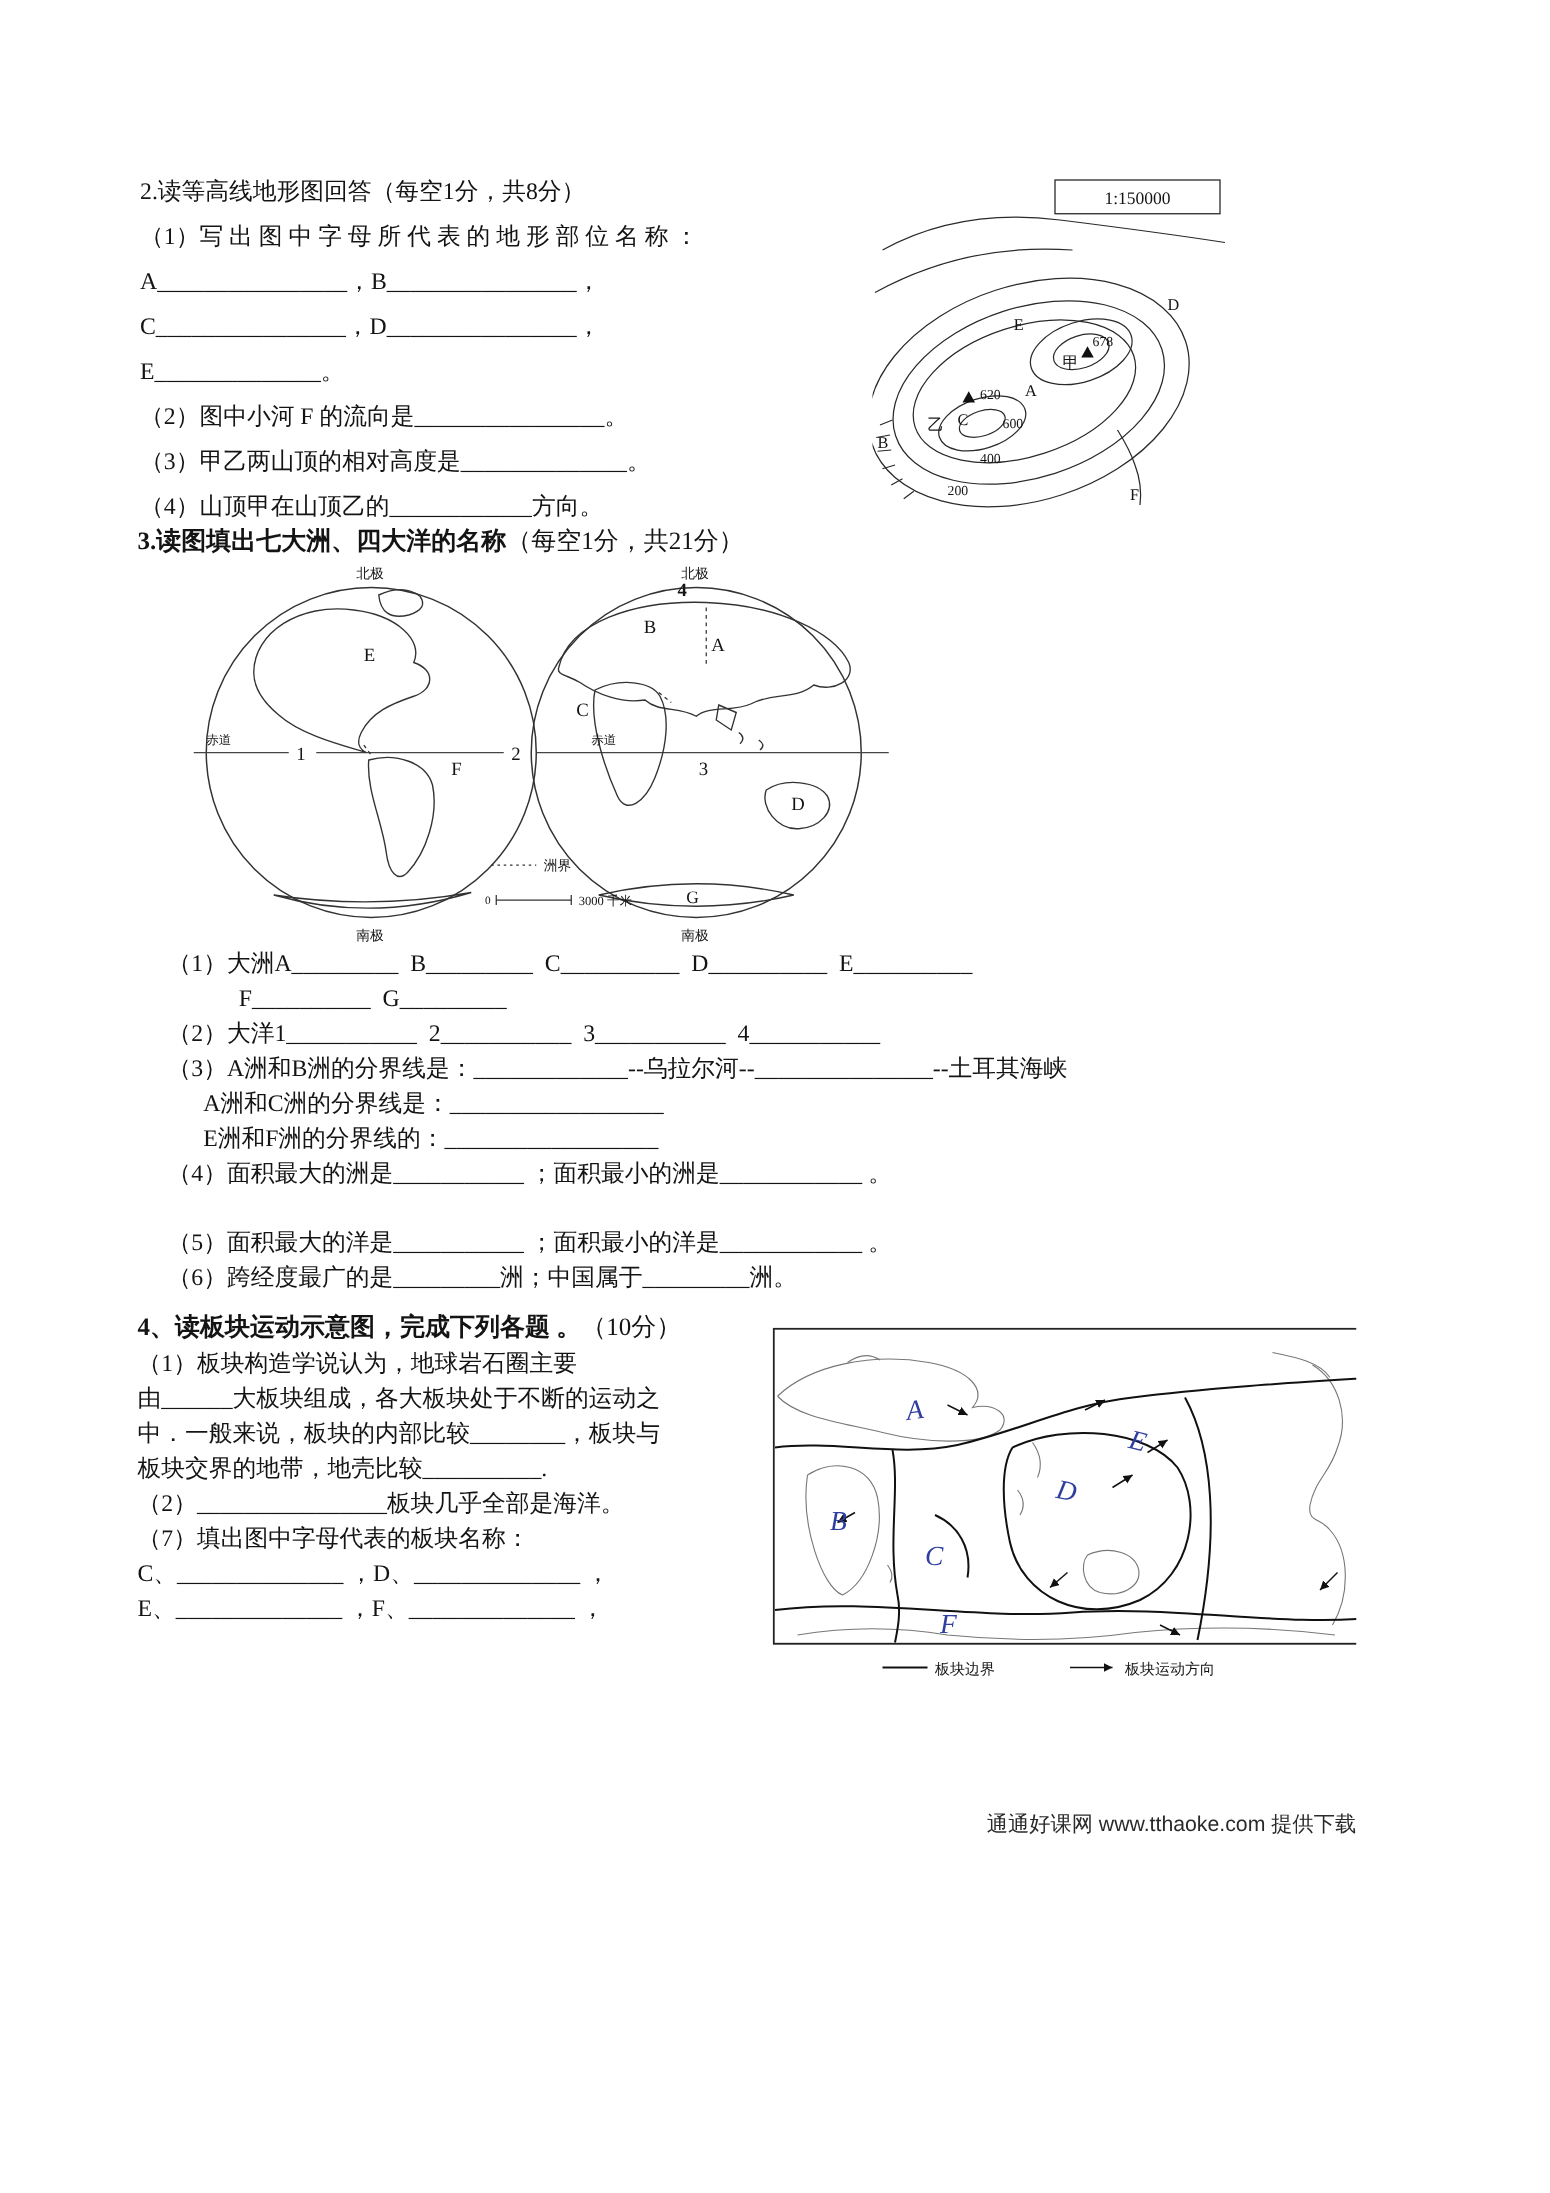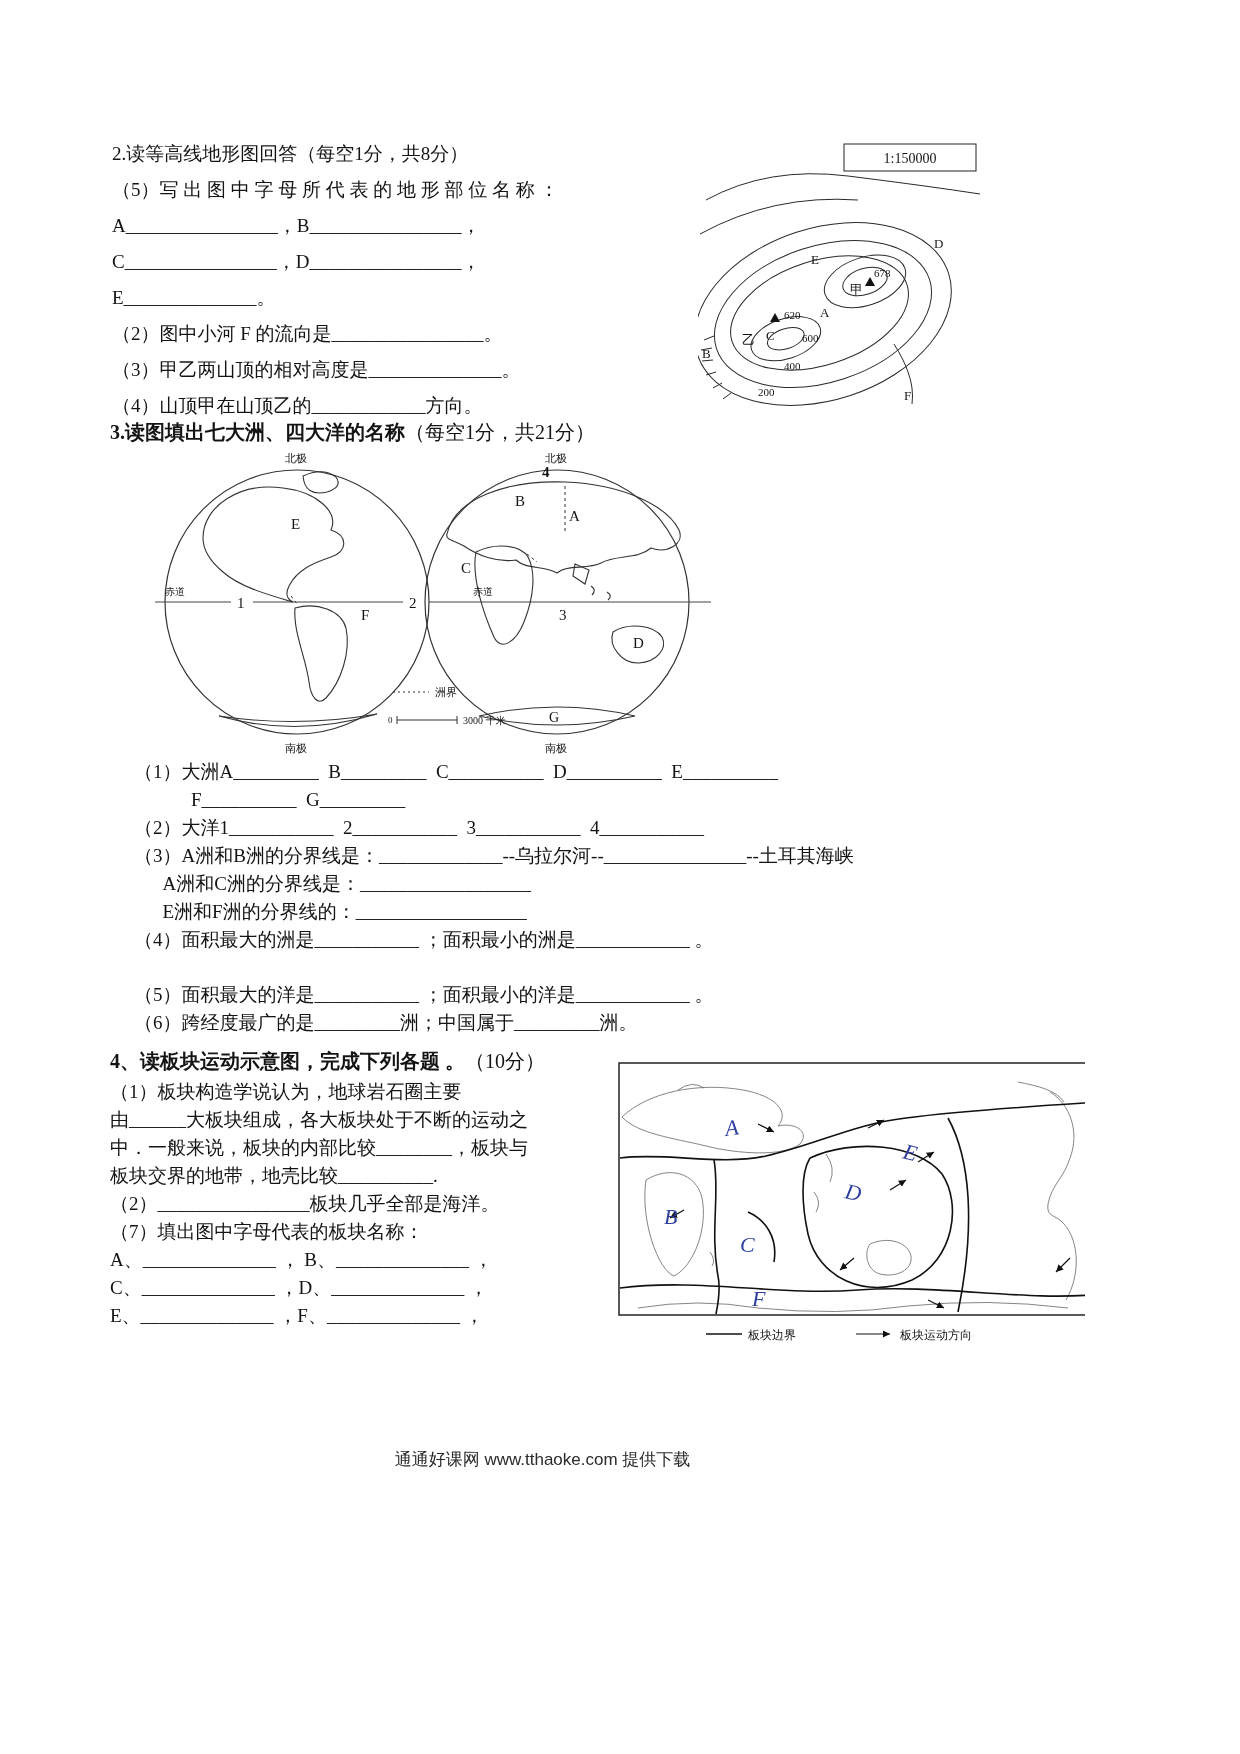--- a/index.html
+++ b/index.html
@@ -19,34 +19,34 @@
   .q4-title { position:absolute; left:110px; top:1048px; font-size:20px; white-space:pre-wrap; }
   .bold { font-weight:bold;text-align:right; }
   .q3-block { position:absolute; left:134px; top:758px; width:1015px; }
   .q4-block { position:absolute; left:110px; top:1078px; width:520px; }
   .gap-before { margin-top:27px; }
   .contour-figure { position:absolute; left:698px; top:136px; }
   .hemis-figure { position:absolute; left:145px; top:436px; }
   .plate-figure { position:absolute; left:618px; top:1062px; }
   .footer {
     position:absolute; left:0; top:1448px; width:100%;
-    text-align:center; font-size:17px; color:#2a2a2a;
+    text-align:right; font-size:17px; color:#2a2a2a;
     font-family:"Liberation Sans", sans-serif;
   }
   svg text { font-family:"Liberation Serif", serif; fill:#141414; }
   svg .blue-letter { fill:#2f3f9f; font-style:italic; font-size:22px; }
 </style>
 </head>
 <body>
 
 <div class="page">
 
   <div class="q2-block">
     <div class="line">2.读等高线地形图回答（每空1分，共8分）</div>
-    <div class="line">（5）写 出 图 中 字 母 所 代 表 的 地 形 部 位 名 称 ：</div>
+    <div class="line">（1）写 出 图 中 字 母 所 代 表 的 地 形 部 位 名 称 ：</div>
     <div class="line">A________________，B________________，</div>
     <div class="line">C________________，D________________，</div>
     <div class="line">E______________。</div>
     <div class="line">（2）图中小河 F 的流向是________________。</div>
     <div class="line">（3）甲乙两山顶的相对高度是______________。</div>
     <div class="line">（4）山顶甲在山顶乙的____________方向。</div>
   </div>
 
   <div class="contour-figure">
     <svg width="290" height="285" viewBox="0 0 290 285">
@@ -164,21 +164,20 @@
 
   <div class="q4-title"><span class="bold">4、读板块运动示意图，完成下列各题 。</span><span>（10分）</span></div>
 
   <div class="q4-block">
     <div class="line">（1）板块构造学说认为，地球岩石圈主要</div>
     <div class="line">由______大板块组成，各大板块处于不断的运动之</div>
     <div class="line">中．一般来说，板块的内部比较________，板块与</div>
     <div class="line">板块交界的地带，地壳比较__________.</div>
     <div class="line">（2）________________板块几乎全部是海洋。</div>
     <div class="line">（7）填出图中字母代表的板块名称：</div>
-    <div class="line">A、______________ ， B、______________ ，</div>
     <div class="line">C、______________ ，D、______________ ，</div>
     <div class="line">E、______________ ，F、______________ ，</div>
   </div>
 
   <div class="plate-figure">
     <svg width="485" height="290" viewBox="0 0 485 290">
       <defs>
         <marker id="ah" markerWidth="8" markerHeight="8" refX="6" refY="3" orient="auto">
           <path d="M0,0 L6,3 L0,6 z" fill="#111"></path>
         </marker>

